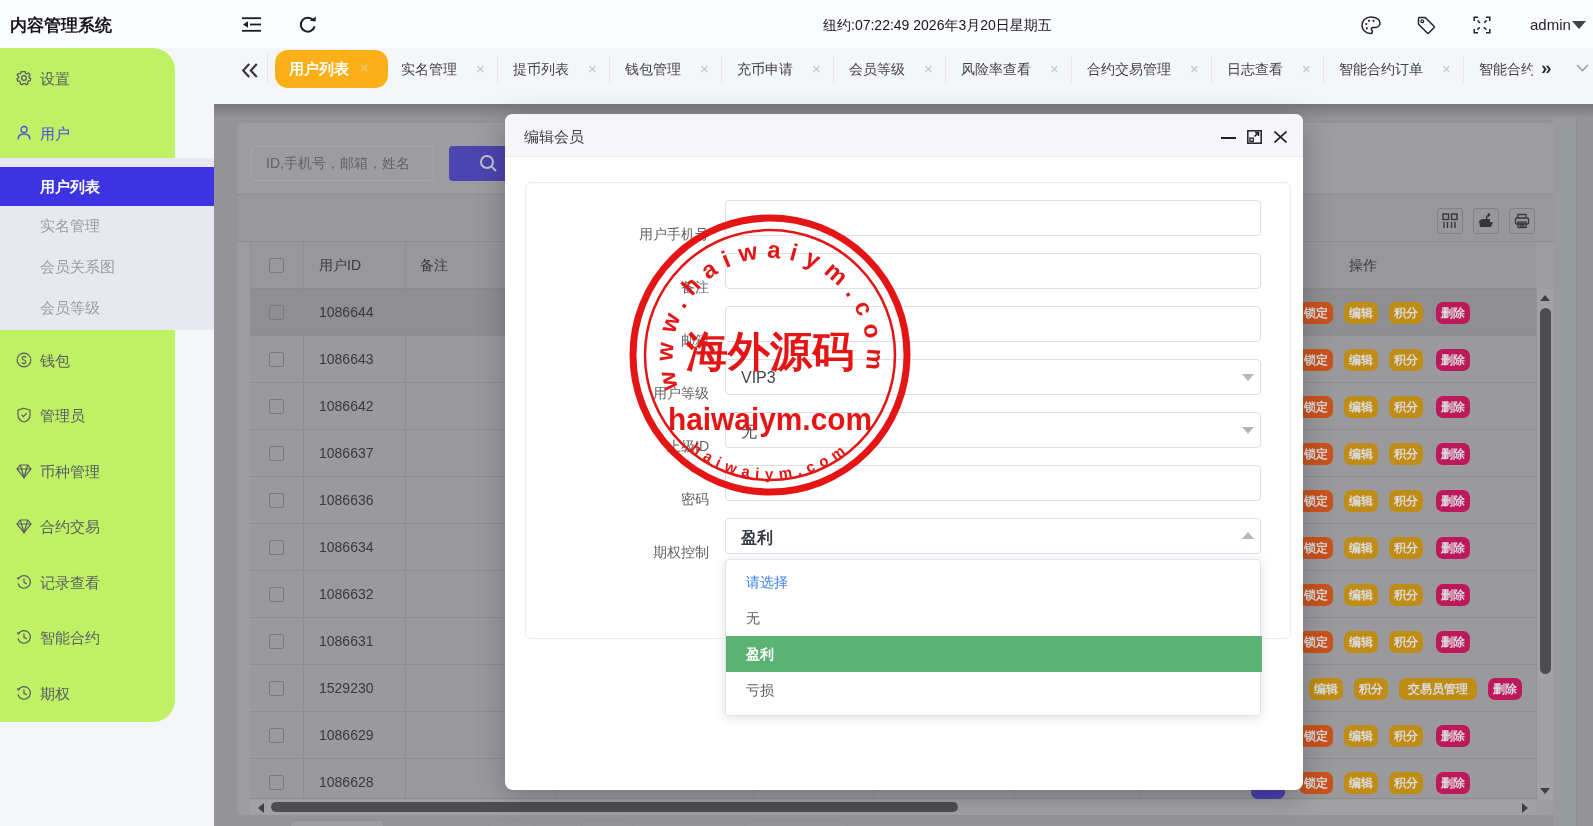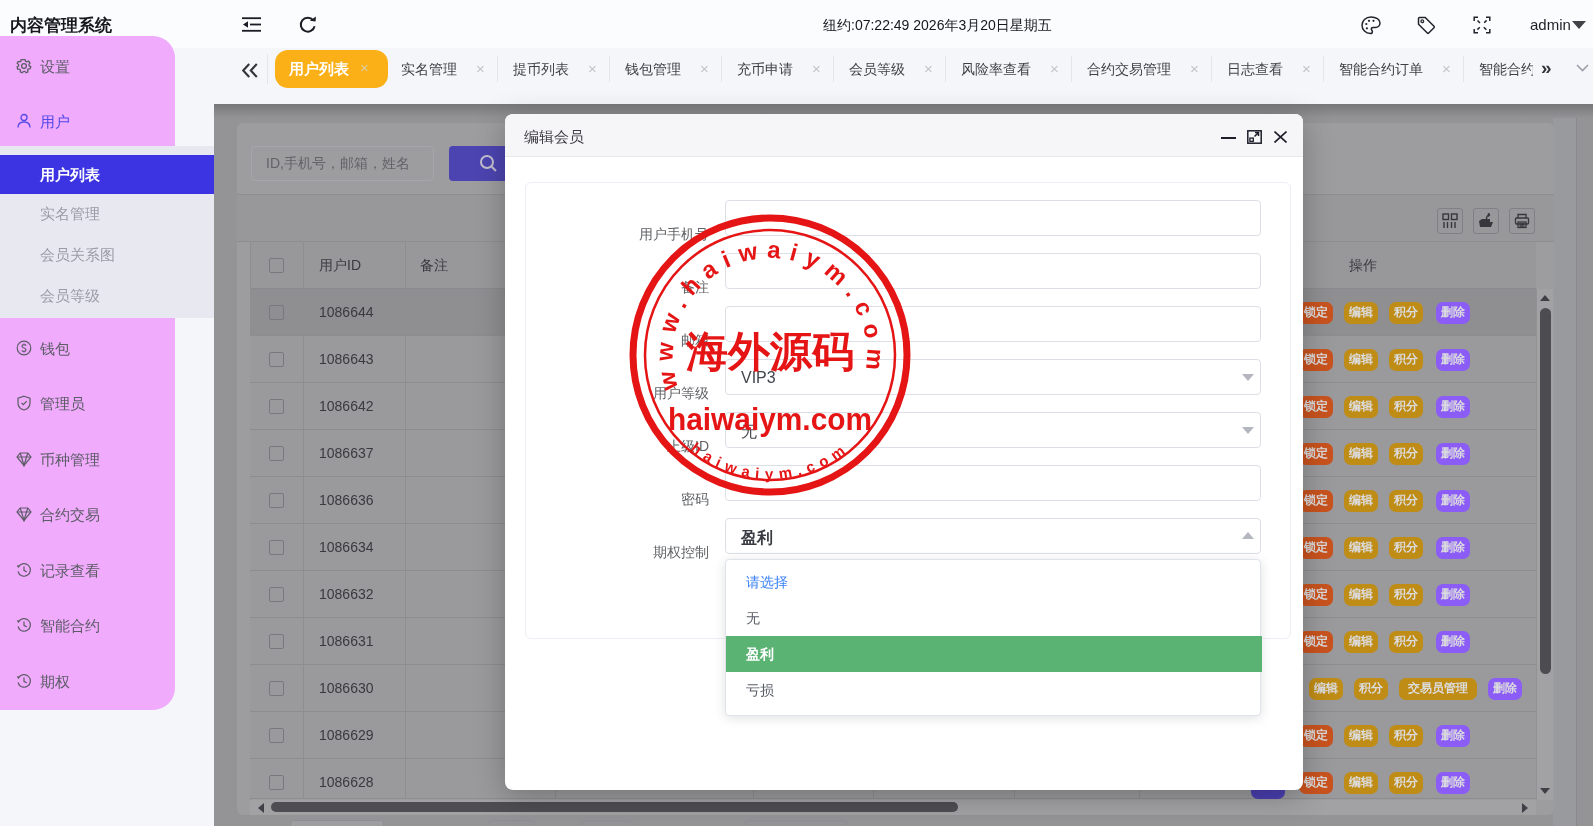--- a/index.html
+++ b/index.html
@@ -18,21 +18,21 @@
 .tabbar { position:absolute; left:214px; top:48px; width:1379px; height:56px; background:#f5f6fa; }
 .tabpill { position:absolute; left:61px; top:2px; width:113px; height:38px; background:#fbb018; border-radius:13px; }
 .tabpill .t { position:absolute; left:14px; top:10px; font-size:15px; font-weight:bold; color:#ffffff; }
 .tabpill .x { position:absolute; left:85px; top:9px; font-size:15px; color:#d9cda6; }
 .tabtext { position:absolute; top:13px; font-size:14px; color:#3f3f46; }
 .tabx { position:absolute; top:12px; font-size:15px; color:#c3c3cb; }
 .tabsep { position:absolute; top:8px; width:1px; height:26px; background:#e4e4ea; }
 .arr { position:absolute; font-size:19px; font-weight:bold; color:#33333b; }
 
 
-.sidebar { position:absolute; left:0; top:36px; width:175px; height:674px; background:#f0abfc; border-radius:0 22px 22px 0; }
+.sidebar { position:absolute; left:0; top:48px; width:175px; height:674px; background:#bef264; border-radius:0 22px 22px 0; }
 .mitem { position:absolute; left:0; width:214px; height:20px; font-size:15px; color:#5c5c66; }
 .mitem .txt { position:absolute; left:40px; top:1px; }
 .mitem svg { position:absolute; left:16px; top:1px; }
 .submenu { position:absolute; left:0; top:110px; width:214px; height:172px; background:#e8e9f0; }
 .subactive { position:absolute; left:0; top:9px; width:214px; height:39px; background:#3c34e2; color:#ffffff; font-size:15px; font-weight:bold; line-height:39px; padding-left:40px; }
 .subitem { position:absolute; left:40px; font-size:15px; color:#9b9ba6; }
 
 
 .content { position:absolute; left:214px; top:104px; width:1379px; height:722px; background:#949497; }
 .topshadow { position:absolute; left:0; top:0; width:1379px; height:14px; background:linear-gradient(#77777a,#949497); }
@@ -45,24 +45,24 @@
 .sinput span { position:absolute; left:14px; top:8px; font-size:14px; color:#636367; }
 .sbtn { position:absolute; left:212px; top:23px; width:80px; height:35px; background:#4c44b0; border-radius:4px; }
 .toolbar { position:absolute; left:0; top:71px; width:1317px; height:48px; background:#98989b; border-top:1px solid #8e8e91; border-bottom:1px solid #8e8e91; }
 .tbtn { position:absolute; top:13px; width:26px; height:26px; border:1px solid #808086; border-radius:3px; }
 .thead { position:absolute; left:13px; top:119px; width:1286px; height:47px; background:#98989b; border-bottom:1px solid #8a8a8e; font-size:14px; color:#393940; }
 .rows { position:absolute; left:13px; top:166px; width:1286px; height:511px; }
 .row { position:absolute; left:0; width:1286px; height:47px; background:#9a9a9d; border-bottom:1px solid #8d8d90; font-size:14px; color:#3a3a3e; }
 .cell-id { position:absolute; left:69px; top:15px; }
 .cbx { position:absolute; left:19px; width:15px; height:15px; border:1px solid #78787e; border-radius:2px; }
 .colb { position:absolute; top:0; width:1px; height:100%; background:#8e8e91; }
-.abtn { position:absolute; height:22px; border-radius:7px; font-size:12px; font-weight:bold; color:#dcdcde; text-align:center; line-height:22px;font-family:Liberation Mono, monospace; }
+.abtn { position:absolute; height:22px; border-radius:7px; font-size:12px; font-weight:bold; color:#dcdcde; text-align:center; line-height:22px; }
 .c-lock { background:#c9531e; }
 .c-edit { background:#bf8c15; }
-.c-del { background:#8b5cf6; }
+.c-del { background:#be185d; }
 
 
 .vsb { position:absolute; left:1299px; top:166px; width:17px; height:511px; background:#a2a2a5; border-left:1px solid #929295; }
 .vthumb { position:absolute; left:3px; top:19px; width:11px; height:366px; background:#4c4c51; border-radius:6px; }
 
 .hsb { position:absolute; left:13px; top:677px; width:1286px; height:15px; background:#a2a2a5; }
 .hthumb { position:absolute; left:21px; top:2px; width:687px; height:10px; background:#4d4d52; border-radius:5px; }
 
 
 .pgbox { position:absolute; top:716px; height:10px; border:1px solid #8f8f93; border-radius:4px 4px 0 0; background:#9e9ea1; }
@@ -435,21 +435,21 @@
     <div class="colb" style="left:623px"></div>
     <div class="colb" style="left:764px"></div>
     <div class="colb" style="left:889px"></div>
     <div class="abtn c-lock" style="left:1049px;top:13px;width:34px">锁定</div>
           <div class="abtn c-edit" style="left:1094px;top:13px;width:34px">编辑</div>
           <div class="abtn c-edit" style="left:1139px;top:13px;width:34px">积分</div>
           <div class="abtn c-del" style="left:1186px;top:13px;width:34px">删除</div>
   </div>
           <div class="row" style="top:376px;">
     <div class="cbx" style="top:16px"></div>
-    <span class="cell-id">1086630</span>
+    <span class="cell-id">1529230</span>
     <div class="colb" style="left:53px"></div>
     <div class="colb" style="left:155px"></div>
     <div class="colb" style="left:305px"></div>
     <div class="colb" style="left:503px"></div>
     <div class="colb" style="left:623px"></div>
     <div class="colb" style="left:764px"></div>
     <div class="colb" style="left:889px"></div>
     <div class="abtn c-edit" style="left:1059px;top:13px;width:34px">编辑</div>
           <div class="abtn c-edit" style="left:1104px;top:13px;width:34px">积分</div>
           <div class="abtn c-edit" style="left:1149px;top:13px;width:78px">交易员管理</div>

